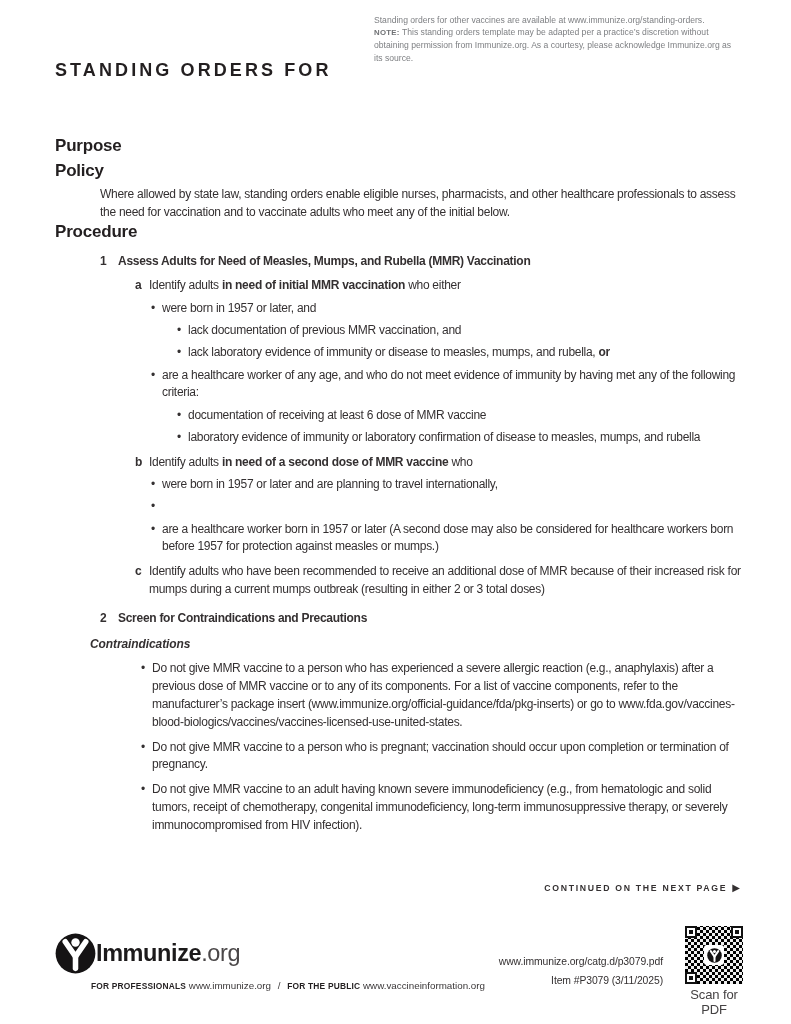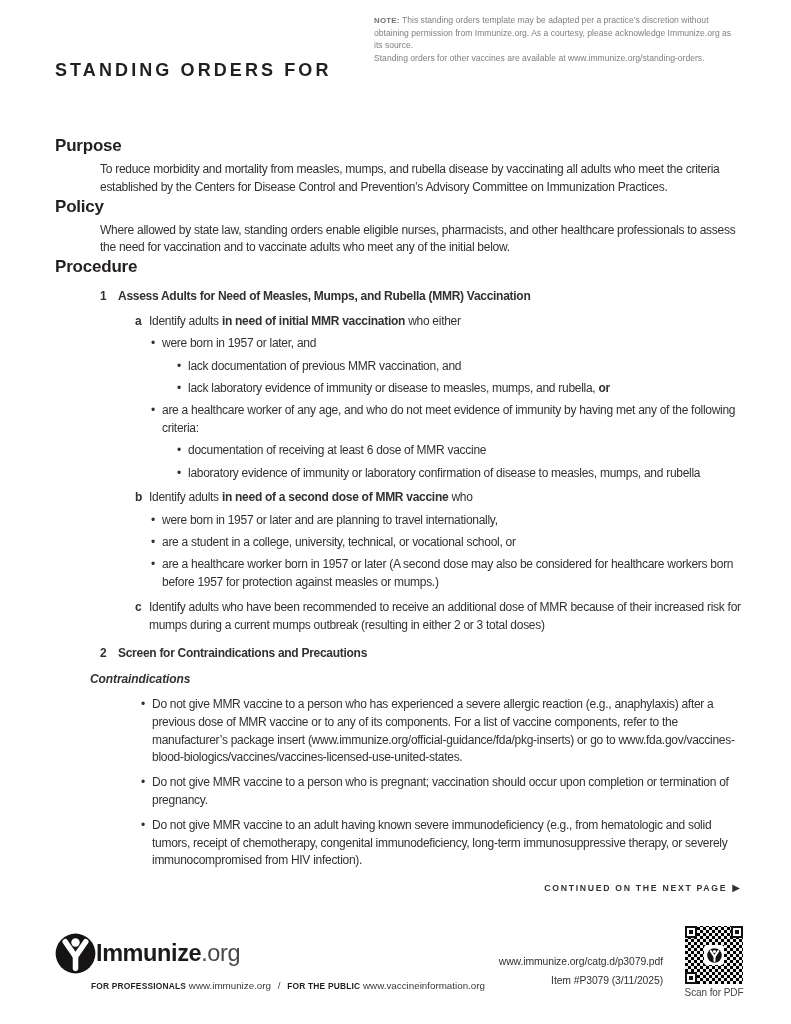--- a/index.html
+++ b/index.html
@@ -50,40 +50,39 @@
 7;letter-spacing:-.1px;}
   
   .qr{position:absolute;right:2px;top:0;width:58px;height:58px;background:
       repeating-linear-gradient(0deg,#111 0 3px,#fff 3px 6px),
       repeating-linear-gradient(90deg,#111 0 3px,#fff 3px 6px);
       background-blend-mode:difference;}
   .finder{position:absolute;width:8px;height:8px;background:#fff;border:2.6px solid #111;}
   .finder::after{content:"";position:absolute;left:1.7px;top:1.7px;width:4.6px;height:4.6px;background:#111;}
   .f-tl{left:0;top:0;} .f-tr{right:0;top:0;} .f-bl{left:0;bottom:0;}
   .qr-center{position:absolute;left:19px;top:19px;width:20px;height:20px;background:#fff;border-radius:3px;display:flex;align-items:center;justify-content:center;}
-  .scan{position:absolute;right:-4px;top:61px;width:70px;text-align:center;font-size:10px;color:#454243;letter-spacing:-.1px;}
+  .scan{position:absolute;right:-4px;top:61px;width:70px;text-align:center;font-size:13px;color:#454243;letter-spacing:-.1px;}
 </style>
 </head>
 <body>
 
 <div class="doc">
 
   <div class="top-note">
+    <div>Standing orders for other vaccines are available at www.immunize.org/standing-orders.</div>
     <div><span class="note-label">NOTE:</span><span> This standing orders template may be adapted per a practice’s discretion without obtaining permission from Immunize.org. As a courtesy, please acknowledge Immunize.org as its source.</span></div>
-    <div>Standing orders for other vaccines are available at www.immunize.org/standing-orders.</div>
   </div>
 
   <div class="masthead">
     <div class="kicker">STANDING ORDERS FOR</div>
   </div>
 
   <div class="content">
 
     <h2 class="section">Purpose</h2>
-    <p class="para">To reduce morbidity and mortality from measles, mumps, and rubella disease by vaccinating all adults who meet the criteria established by the Centers for Disease Control and Prevention’s Advisory Committee on Immunization Practices.</p>
 
     <h2 class="section gap">Policy</h2>
     <p class="para">Where allowed by state law, standing orders enable eligible nurses, pharmacists, and other healthcare professionals to assess the need for vaccination and to vaccinate adults who meet any of the initial below.</p>
 
     <h2 class="section gap">Procedure</h2>
 
     <div class="row ind-step">
       <span class="mk">1</span>
       <span class="txt bold">Assess Adults for Need of Measles, Mumps, and Rubella (MMR) Vaccination</span>
     </div>
@@ -122,21 +121,20 @@
       <span class="mk">b</span>
       <span class="txt"><span>Identify adults </span><span class="bold">in need of a second dose of MMR vaccine</span><span> who</span></span>
     </div>
 
     <div class="row ind-b1">
       <span class="mk">•</span>
       <span class="txt">were born in 1957 or later and are planning to travel internationally,</span>
     </div>
     <div class="row ind-b1">
       <span class="mk">•</span>
-      <span class="txt">are a student in a college, university, technical, or vocational school, or</span>
     </div>
     <div class="row ind-b1">
       <span class="mk">•</span>
       <span class="txt">are a healthcare worker born in 1957 or later (A second dose may also be considered for healthcare workers born before 1957 for protection against measles or mumps.)</span>
     </div>
 
     <div class="row ind-letter">
       <span class="mk">c</span>
       <span class="txt">Identify adults who have been recommended to receive an additional dose of MMR because of their increased risk for mumps during a current mumps outbreak (resulting in either 2 or 3 total doses)</span>
     </div>

